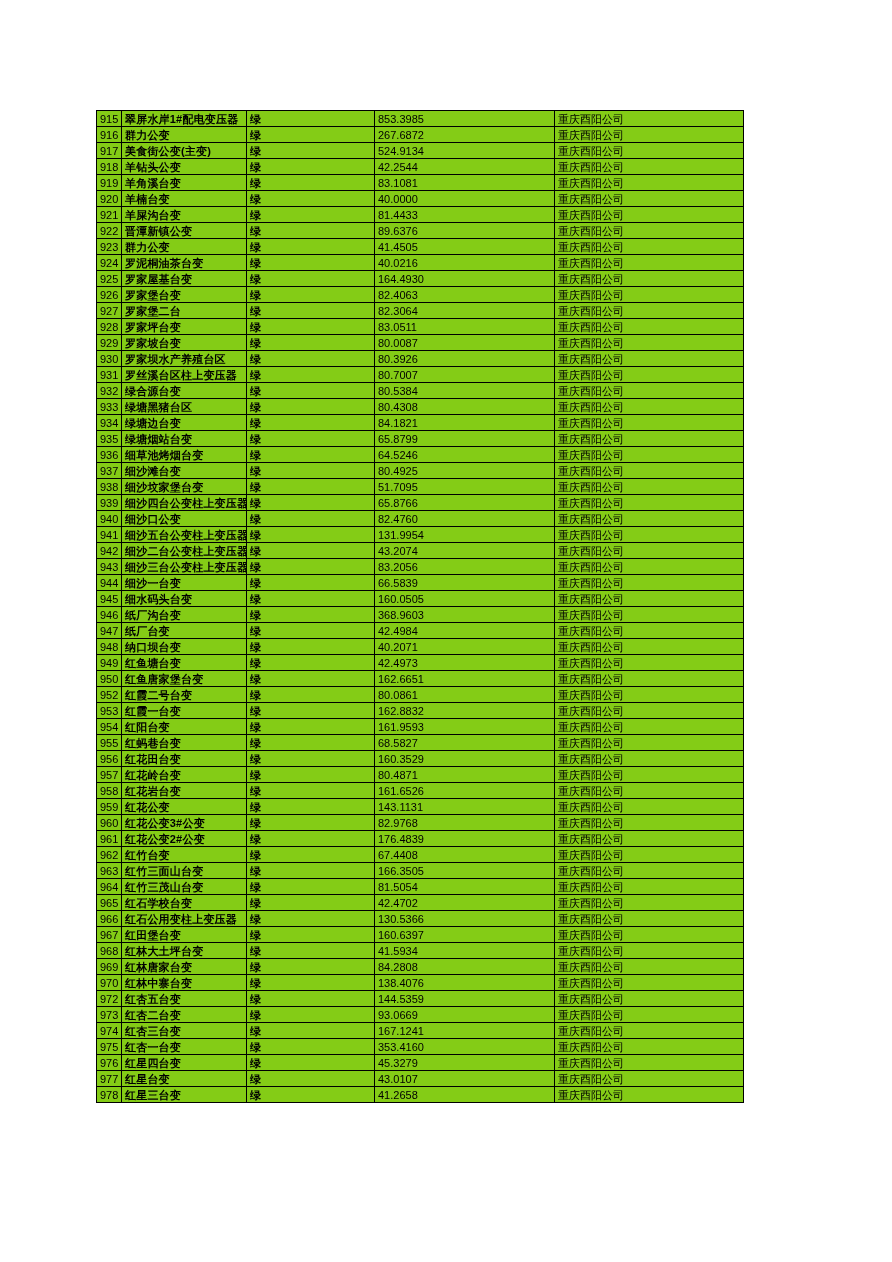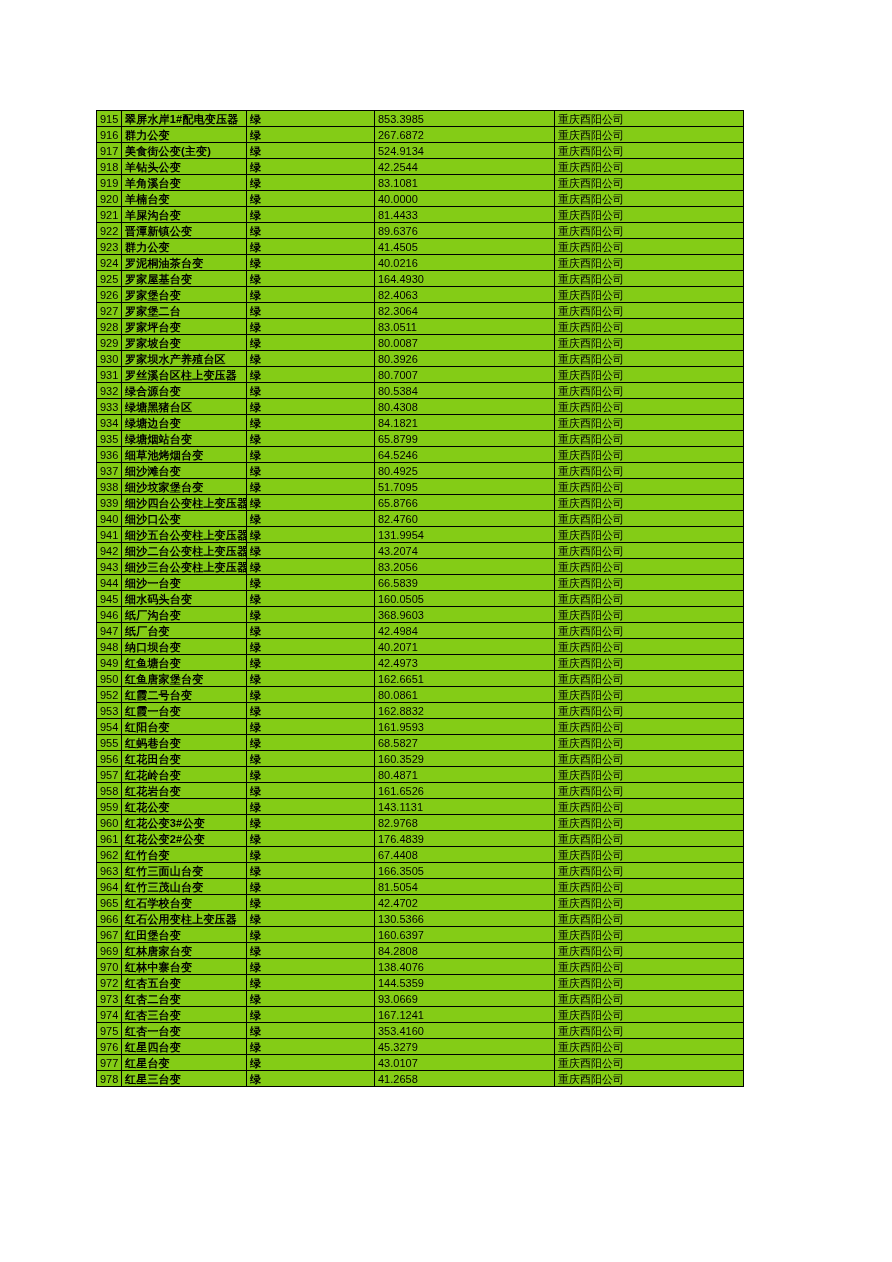--- a/index.html
+++ b/index.html
@@ -411,20 +411,27 @@
           <td class="col-company">重庆酉阳公司</td>
         </tr>
         <tr>
           <td class="col-id">967</td>
           <td class="col-name">红田堡台变</td>
           <td class="col-status">绿</td>
           <td class="col-value">160.6397</td>
           <td class="col-company">重庆酉阳公司</td>
         </tr>
         <tr>
+          <td class="col-id">968</td>
+          <td class="col-name">红林大土坪台变</td>
+          <td class="col-status">绿</td>
+          <td class="col-value">41.5934</td>
+          <td class="col-company">重庆酉阳公司</td>
+        </tr>
+        <tr>
           <td class="col-id">969</td>
           <td class="col-name">红林唐家台变</td>
           <td class="col-status">绿</td>
           <td class="col-value">84.2808</td>
           <td class="col-company">重庆酉阳公司</td>
         </tr>
         <tr>
           <td class="col-id">970</td>
           <td class="col-name">红林中寨台变</td>
           <td class="col-status">绿</td>

